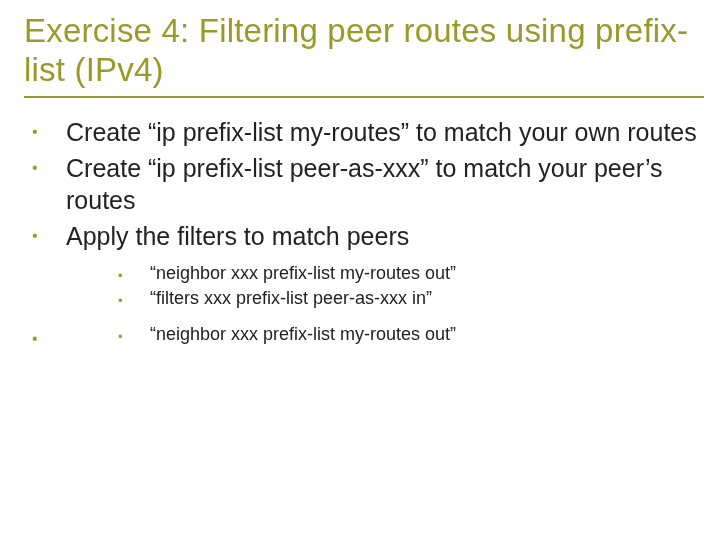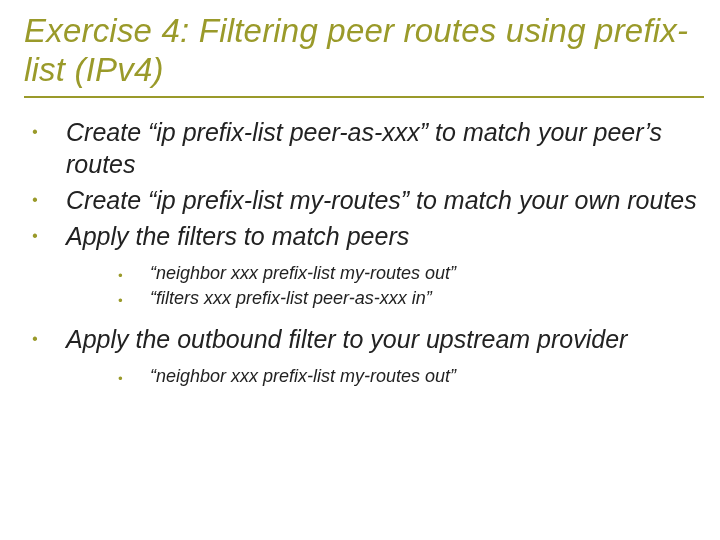--- a/index.html
+++ b/index.html
@@ -7,21 +7,20 @@
     width: 720px;
     height: 540px;
     background: #ffffff;
     font-family: Verdana, Geneva, sans-serif;
     overflow: hidden;
     position: relative;
     color: #333;
   }
   .slide {
     padding: 12px 16px 20px 24px;
-    font-style: italic;
   }
   .title {
     color: #9a9a2a;
     font-size: 33px;
     font-weight: 400;
     line-height: 1.18;
     margin-bottom: 6px;
     letter-spacing: 0.2px;
   }
   .title-rule {
@@ -73,38 +72,37 @@
   }
 </style>
 </head>
 <body>
 
 <div class="slide">
   <h1 class="title">Exercise 4: Filtering peer routes using prefix-list (IPv4)</h1>
   <hr class="title-rule">
   <ul>
     <li class="lvl1">
-      <span>Create “ip prefix-list peer-as-xxx” to match your peer’s routes</span>
+      <span>Create  “ip prefix-list my-routes” to match your own routes</span>
     </li>
     <li class="lvl1">
-      <span>Create  “ip prefix-list my-routes” to match your own routes</span>
+      <span>Create “ip prefix-list peer-as-xxx” to match your peer’s routes</span>
     </li>
     <li class="lvl1">
       <span>Apply the filters to match peers</span>
       <ul class="lvl2">
         <li class="lvl2">
           <span>“neighbor xxx prefix-list my-routes out”</span>
         </li>
         <li class="lvl2">
           <span>“filters xxx prefix-list peer-as-xxx in”</span>
         </li>
       </ul>
     </li>
     <li class="lvl1">
-      <span>Apply the outbound filter to your upstream provider</span>
       <ul class="lvl2">
         <li class="lvl2">
           <span>“neighbor xxx prefix-list my-routes out”</span>
         </li>
       </ul>
     </li>
   </ul>
 </div>
 
 </body></html>

